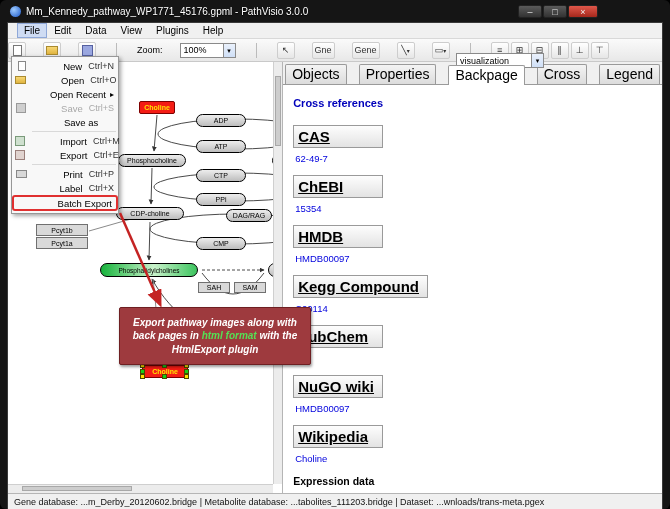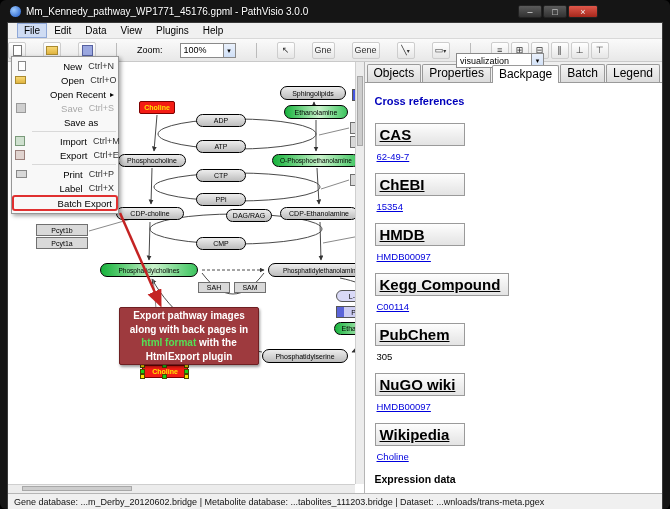--- a/index.html
+++ b/index.html
@@ -52,28 +52,28 @@
   .handle.mid { background:#17cf17; }
 
   
   .vscroll { position:absolute; right:0; top:0; bottom:9px; width:9px; background:#ececec; border-left:1px solid #cfcfcf; }
   .vscroll .thumb { position:absolute; top:14px; left:1px; width:6px; height:70px; background:#cdcdcd; border:1px solid #a8a8a8; }
   .hscroll { position:absolute; left:0; right:9px; bottom:0; height:9px; background:#ececec; border-top:1px solid #cfcfcf; }
   .hscroll .thumb { position:absolute; left:14px; top:1px; height:5px; width:110px; background:#cdcdcd; border:1px solid #a8a8a8; }
 
   
   #sidebar { flex:1; background:#f0f0f0; display:flex; flex-direction:column; }
-  #tabs { display:flex; gap:1px; padding:2px 2px 0 2px; border-bottom:1px solid #9a9a9a; font-size:12px; }
+  #tabs { display:flex; gap:12px; padding:2px 2px 0 2px; border-bottom:1px solid #9a9a9a; font-size:14px; }
   .tab { padding:1px 6px 1px 6px; background:linear-gradient(#f4f4f4,#dcdcdc); border:1px solid #9a9a9a; border-bottom:none; border-radius:2px 2px 0 0; margin-bottom:0; }
   .tab.active { background:#fff; position:relative; top:1px; padding-bottom:2px;text-align:right; }
   #bp-content { flex:1; background:#fff; padding:12px 10px; overflow:hidden; }
   #bp-title { color:#0000bb; font-weight:bold; font-size:11px; margin-bottom:16px; }
   .bp-section { margin-bottom:9px; }
   .bp-head { display:inline-block; min-width:90px; background:linear-gradient(#fdfdfd,#e3e3e3); border:1px solid #9a9a9a; font-size:15px; font-weight:bold; padding:2px 8px 2px 4px;text-decoration:underline; }
-  .bp-link { display:inline-block; color:#0000dd; text-decoration:underline; font-size:9.5px; margin:5px 0 2px 2px; }
+  .bp-link { display:inline-block; color:#0000dd; font-size:9.5px; margin:5px 0 2px 2px; }
   .bp-val { display:inline-block; color:#000; font-size:9.5px; margin:5px 0 2px 2px; }
   #bp-footer { font-weight:bold; font-size:10.5px; margin-top:6px; }
 
   
   #statusbar { height:16px; background:#f0f0f0; border-top:1px solid #b5b5b5; font-size:9px; color:#111; display:flex; align-items:center; padding:0 6px; white-space:nowrap; overflow:hidden; }
 
   
   #file-menu { position:absolute; left:3px; top:33px; width:108px; background:#f8f8f8; border:1px solid #979797; box-shadow:2px 2px 4px rgba(0,0,0,.35); z-index:30; padding:2px 0; font-size:9.5px; }
   .mi { display:flex; align-items:center; height:14px; padding:0 4px 0 3px; }
   .mi-icon { width:14px; height:11px; display:flex; align-items:center; justify-content:center; margin-right:3px; }
@@ -86,21 +86,21 @@
   .ic { width:10px; height:10px; display:inline-block; }
   .ic-new { width:8px; height:10px; background:#fff; border:1px solid #888; }
   .ic-open { width:11px; height:8px; background:linear-gradient(#f7d774,#e0b440); border:1px solid #a98a30; }
   .ic-save { background:#9aa7e0; border:1px solid #5560a0; }
   .ic-save.gray { background:#cfcfcf; border-color:#9a9a9a; }
   .ic-import { background:#cfe0cf; border:1px solid #7a9a7a; }
   .ic-export { background:#e0d3cf; border:1px solid #9a7f7a; }
   .ic-print { width:11px; height:8px; background:#d8d8d8; border:1px solid #888; }
 
   
-  #annotation { position:absolute; left:111px; top:284px; width:140px; height:58px; background:#9e3a3e; border:1px solid #6e1f22; border-radius:2px; box-shadow:1px 2px 3px rgba(0,0,0,.4); z-index:25; color:#fff; font-weight:bold; font-size:10px; text-align:center; display:flex; align-items:center; justify-content:center; padding:3px 6px; line-height:1.35; }
+  #annotation { position:absolute; left:111px; top:284px; width:192px; height:58px; background:#9e3a3e; border:1px solid #6e1f22; border-radius:2px; box-shadow:1px 2px 3px rgba(0,0,0,.4); z-index:25; color:#fff; font-weight:bold; font-size:10px; text-align:center; display:flex; align-items:center; justify-content:center; padding:3px 6px; line-height:1.35;font-style:italic; }
   #annotation .hl { color:#55e055; }
   #arrow-overlay { position:absolute; left:0; top:0; z-index:40; pointer-events:none; }
 </style>
 </head>
 <body>
 
 <div id="frame">
   <div id="titlebar">
     <div id="app-icon"></div>
     <div id="win-title">Mm_Kennedy_pathway_WP1771_45176.gpml - PathVisio 3.0.0</div>
@@ -235,21 +235,21 @@
         <div class="hscroll">
             <div class="thumb"></div>
           </div>
       </div>
 
       <div id="sidebar">
         <div id="tabs">
             <span class="tab">Objects</span>
             <span class="tab">Properties</span>
             <span class="tab active">Backpage</span>
-            <span class="tab">Batch</span>
+            <span class="tab">Cross</span>
             <span class="tab">Legend</span>
           </div>
         <div id="bp-content">
           <div id="bp-title">Cross references</div>
           <div id="bp-sections">
               <div class="bp-section"><div class="bp-head">CAS</div><br><a class="bp-link">62-49-7</a></div>
               <div class="bp-section"><div class="bp-head">ChEBI</div><br><a class="bp-link">15354</a></div>
               <div class="bp-section"><div class="bp-head">HMDB</div><br><a class="bp-link">HMDB00097</a></div>
               <div class="bp-section"><div class="bp-head">Kegg Compound</div><br><a class="bp-link">C00114</a></div>
               <div class="bp-section"><div class="bp-head">PubChem</div><br><div class="bp-val">305</div></div>

